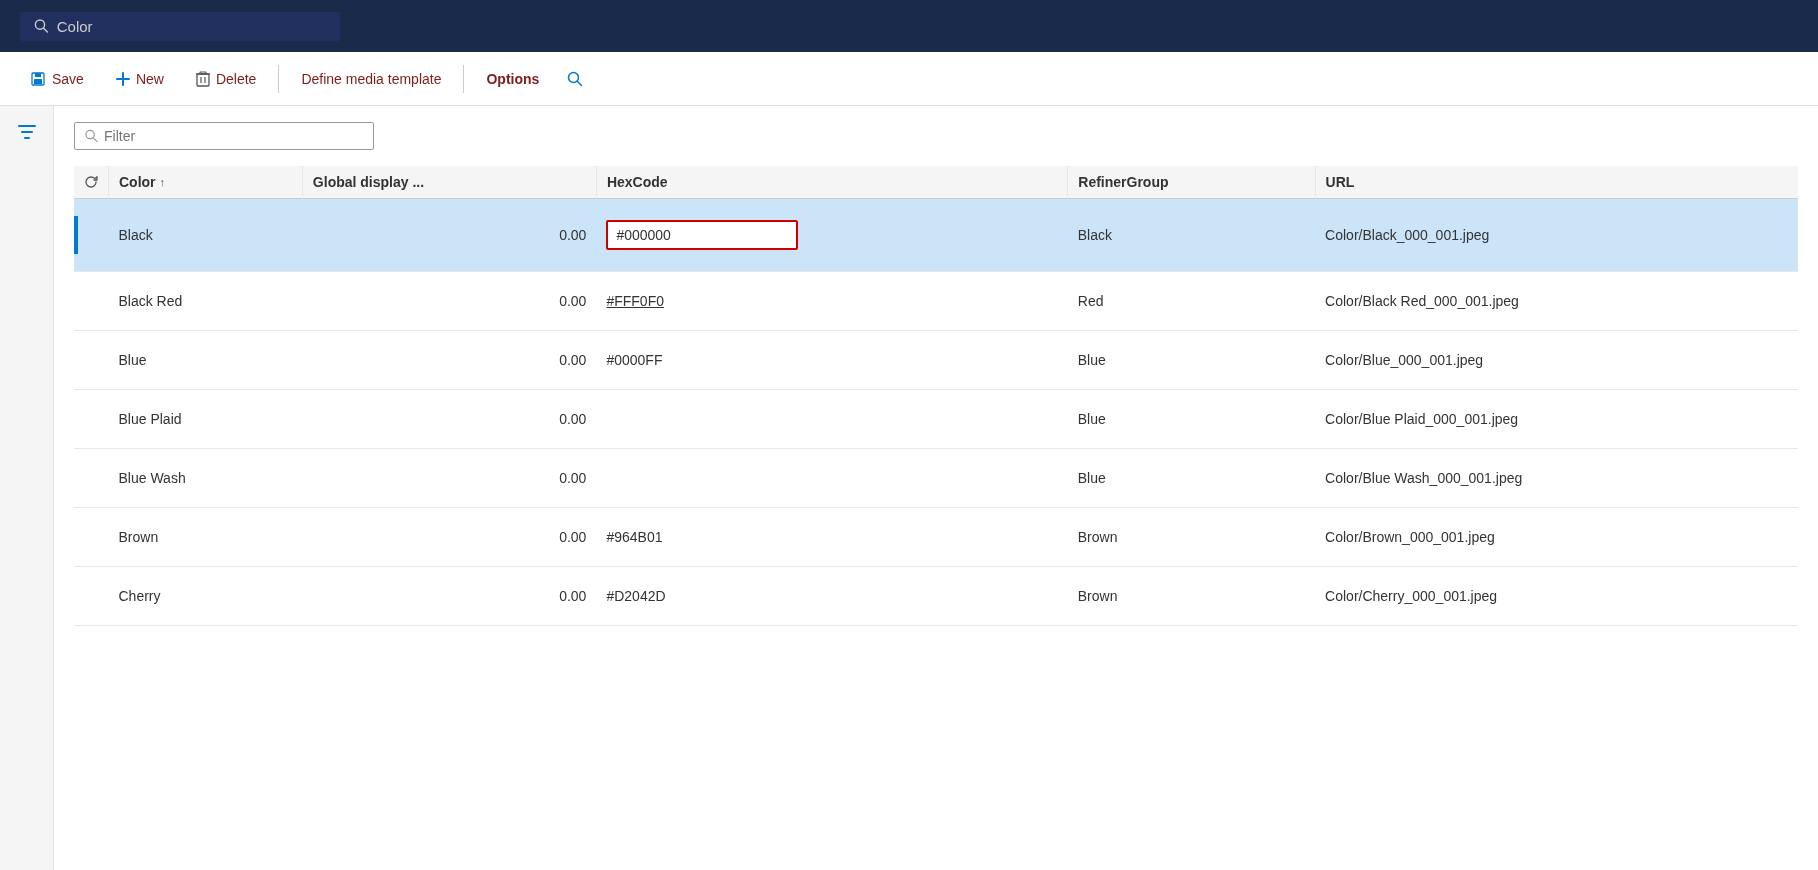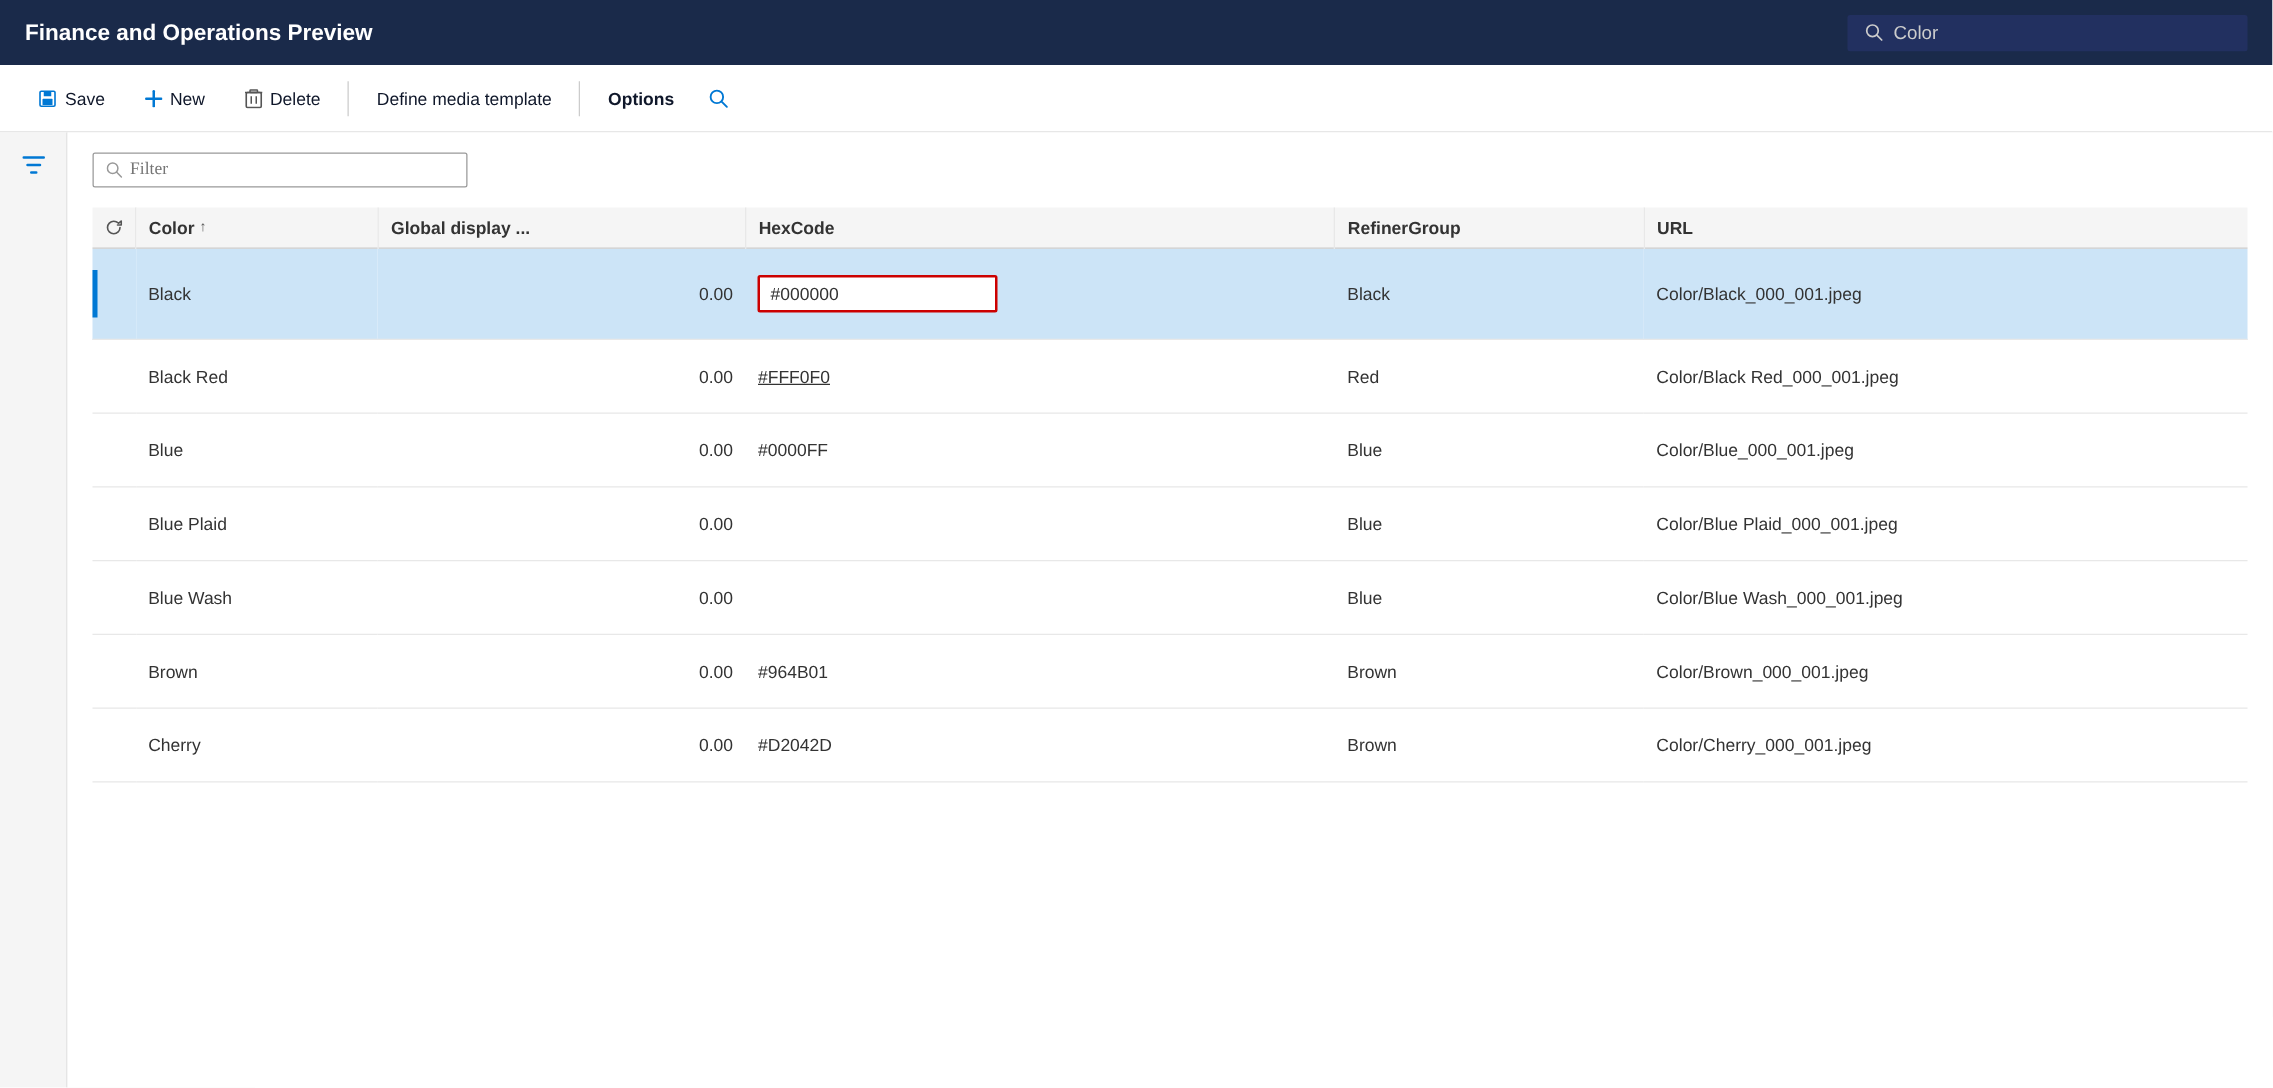--- a/index.html
+++ b/index.html
@@ -52,21 +52,21 @@
     }
     .toolbar-btn {
       display: flex;
       align-items: center;
       gap: 6px;
       padding: 6px 14px;
       cursor: pointer;
       border: none;
       background: transparent;
       font-size: 14px;
-      color: #0f172a;
+      color: #7f1d1d;
       border-radius: 2px;
       font-family: 'Segoe UI', Arial, sans-serif;
     }
     .toolbar-btn.bold-text { font-weight: 700; }
     .toolbar-divider {
       width: 1px;
       height: 28px;
       background: #ccc;
       margin: 0 4px;
     }
@@ -132,21 +132,21 @@
       margin-bottom: 16px;
       background: #fff;
     }
     .filter-input-wrap input {
       border: none;
       outline: none;
       font-size: 14px;
       color: #999;
       margin-left: 6px;
       width: 100%;
-      font-family: Liberation Serif, serif;
+      font-family: Liberation Sans, sans-serif;
     }
 
     
     .data-table {
       width: 100%;
       border-collapse: collapse;
       font-size: 14px;
     }
     .data-table thead tr {
       background: #f5f5f5;
@@ -204,21 +204,20 @@
     
     .num-cell {
       text-align: right;
       padding-right: 20px;
     }
   </style>
 </head>
 <body>
 
 <div class="top-bar">
-  <span class="top-bar-title">Finance and Operations Preview</span>
   <div class="top-bar-search">
     <svg width="16" height="16" viewBox="0 0 16 16" fill="none">
       <circle cx="6.5" cy="6.5" r="5" stroke="#ccc" stroke-width="1.5"></circle>
       <line x1="10.5" y1="10.5" x2="14.5" y2="14.5" stroke="#ccc" stroke-width="1.5" stroke-linecap="round"></line>
     </svg>
     <input type="text" value="Color" placeholder="Color" style="">
   </div>
 </div>
 
 <div class="toolbar">

